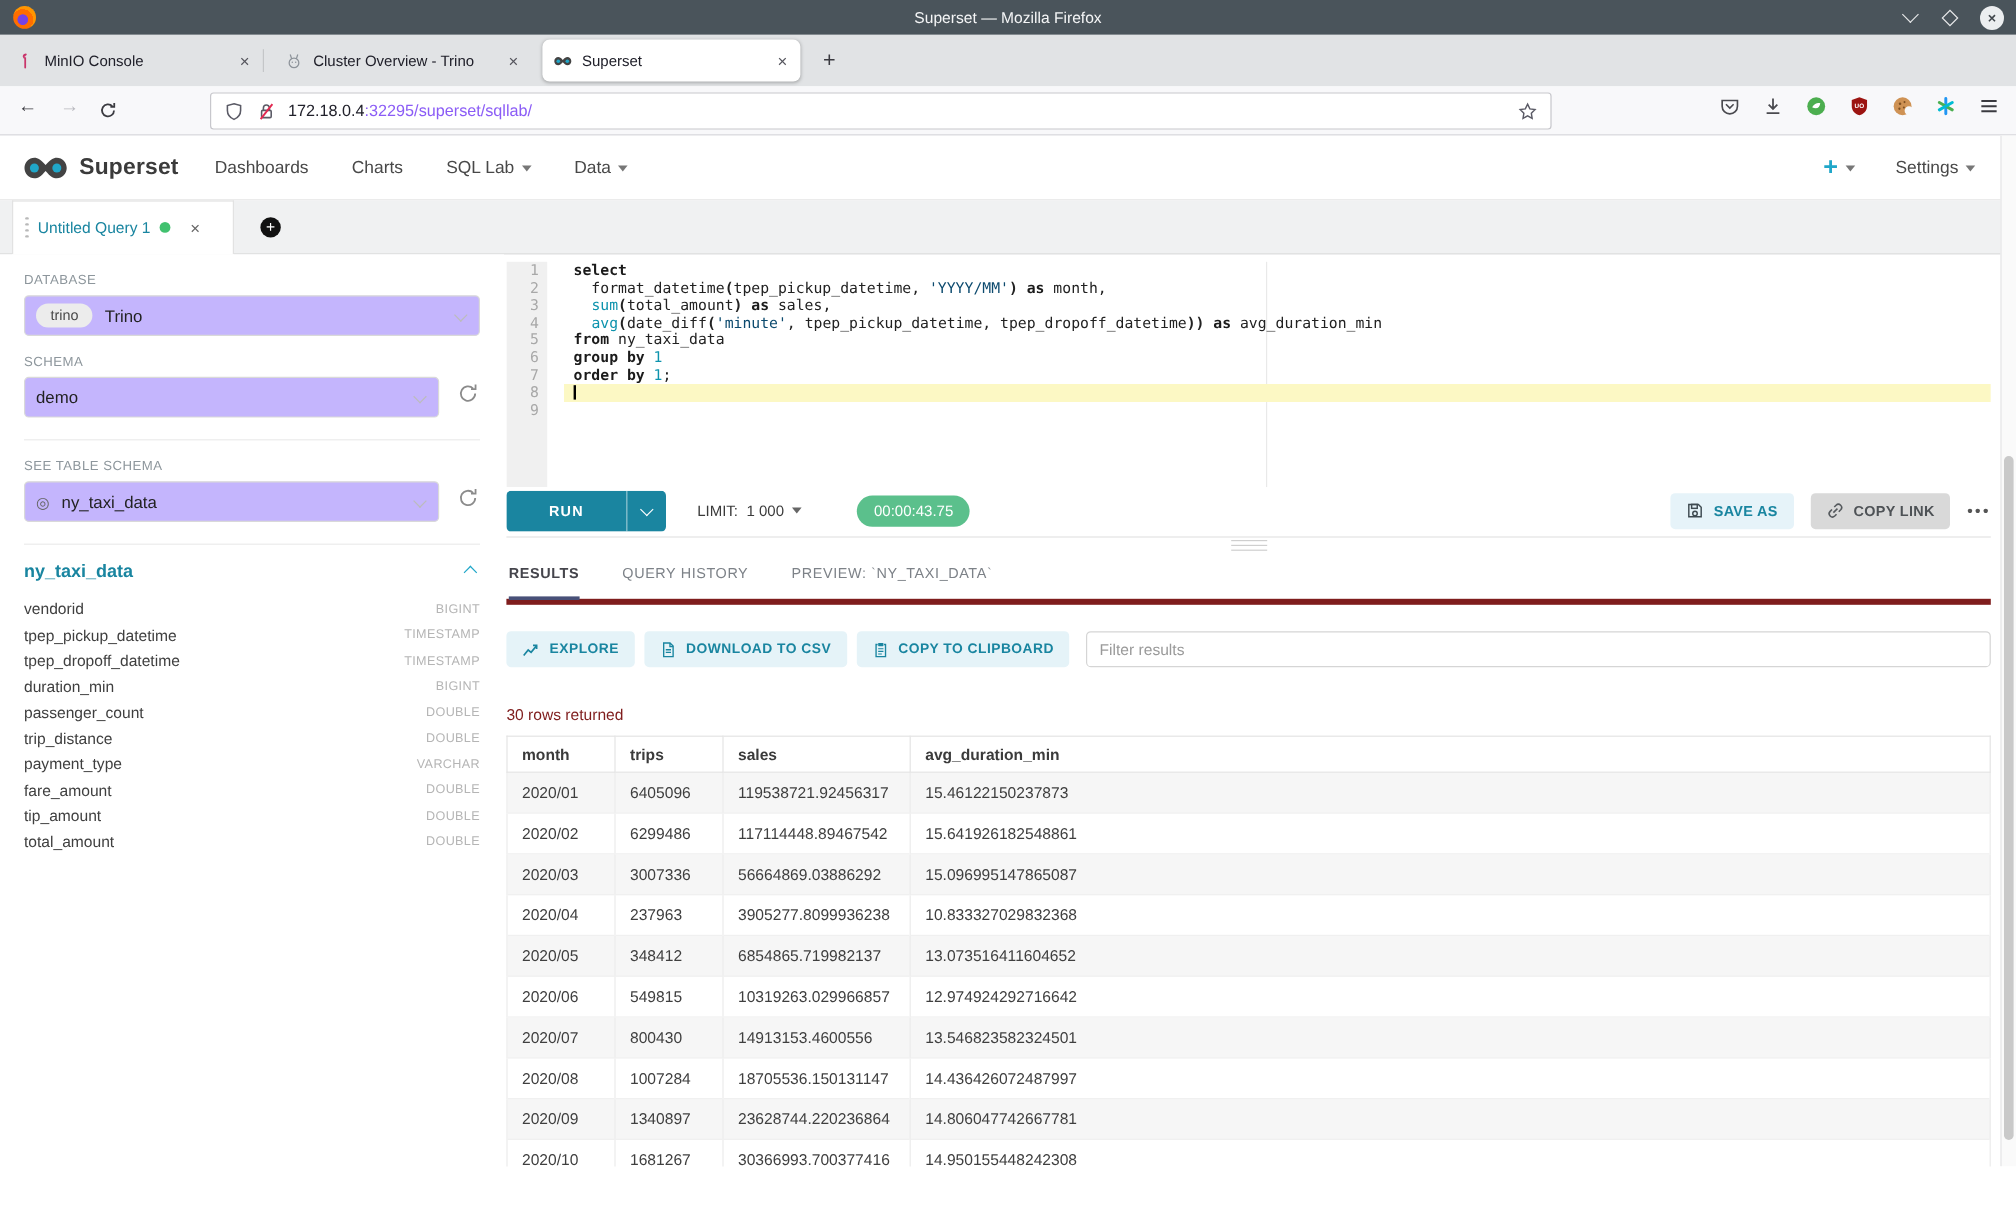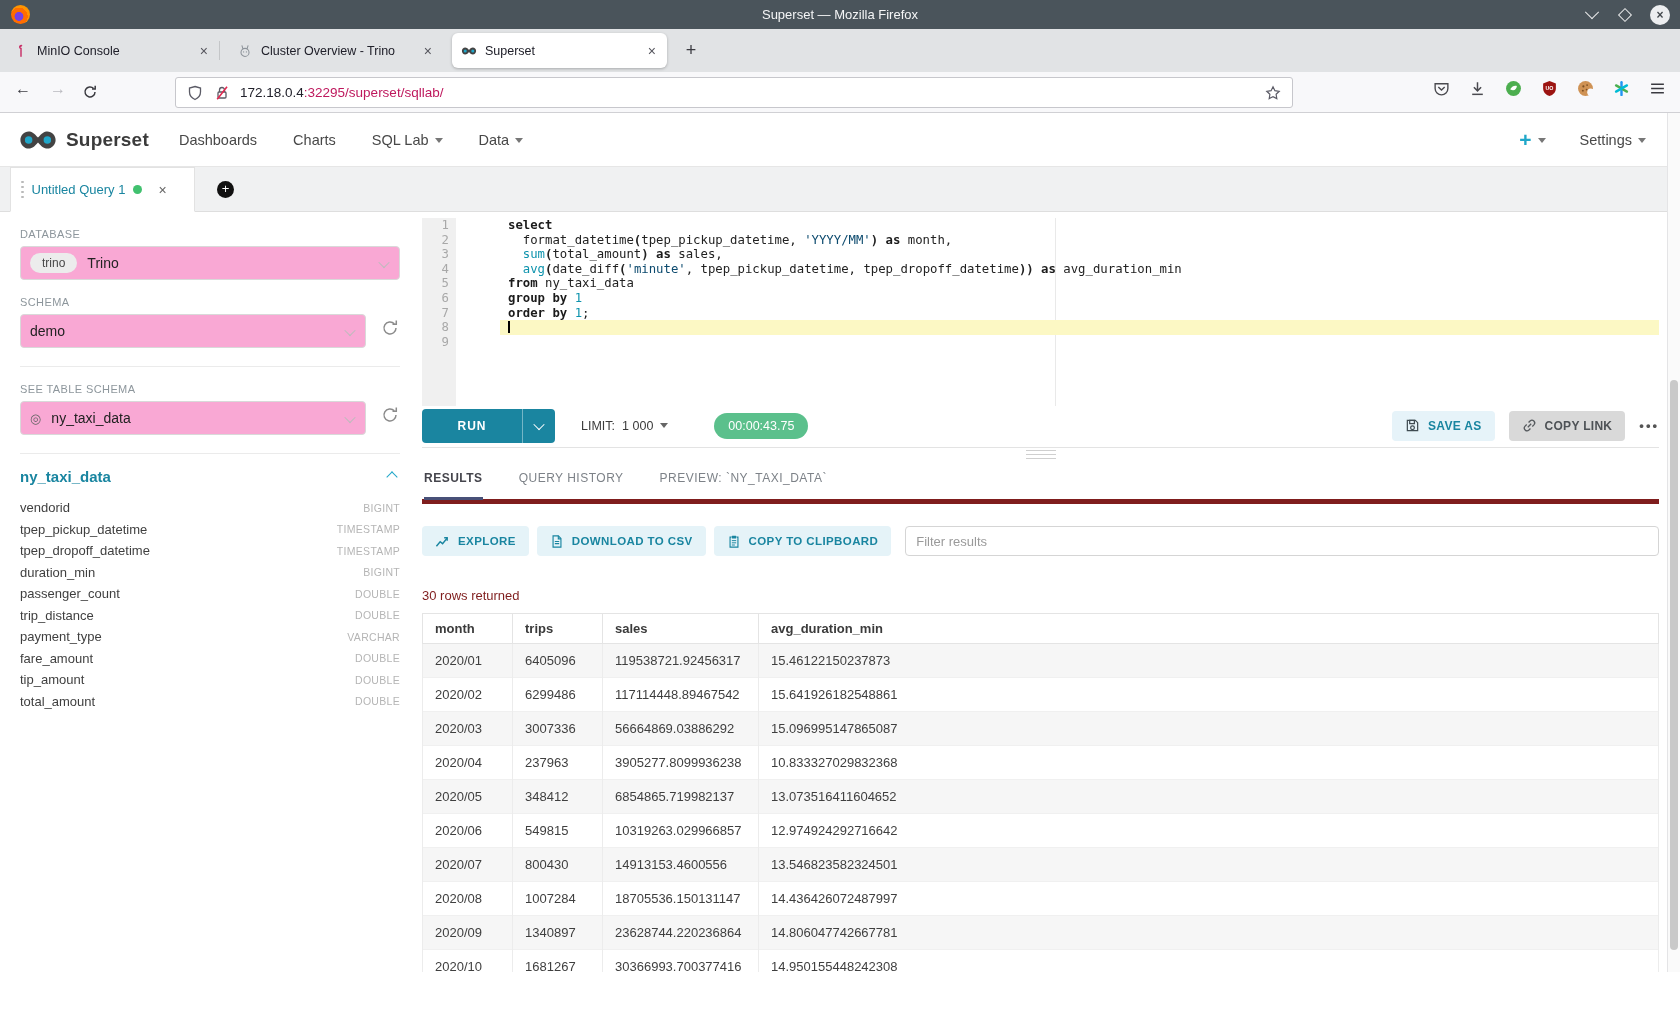--- a/index.html
+++ b/index.html
@@ -30,21 +30,21 @@
 
   
   #urlbar { position:absolute; left:0; top:72px; width:100%; height:41px; background:#f8f8fa; border-bottom:1px solid #d0d0d4; }
   .nav-arrow { position:absolute; top:8px; font-size:16px; width:26px; text-align:center; color:#3a3a40; }
   #btn-back { left:10px; }
   #btn-forward { left:45px; color:#b9b9bf; }
   #btn-reload { left:82px; top:12px; position:absolute; }
   #url-field { position:absolute; left:175px; top:5px; width:1118px; height:31px; background:#fff; border:1px solid #c7c7cc; border-radius:3px; display:flex; align-items:center; gap:9px; padding:0 10px; }
   #url-text { flex:1; font-size:13.5px; }
   #url-host { color:#21212b; }
-  #url-rest { color:#be185d; }
+  #url-rest { color:#8b5cf6; }
   #toolbar-icons { position:absolute; right:14px; top:7px; display:flex; align-items:center; gap:18px; }
   .tb-icon { width:18px; height:18px; display:flex; align-items:center; justify-content:center; }
 
   
   #ss-navbar { position:absolute; left:0; top:113px; width:100%; height:54px; background:#fff; border-bottom:1px solid #e6e6e6; display:flex; align-items:center; padding:0 18px; }
   #ss-brand { display:flex; align-items:center; gap:8px; margin-right:30px; }
   #ss-brand-name { font-size:19px; font-weight:bold; color:#3b3b3b; letter-spacing:.2px; }
   .nav-item { font-size:14.5px; color:#484848; margin-right:36px; display:flex; align-items:center; gap:6px; }
   .caret-down { width:0; height:0; border-left:4px solid transparent; border-right:4px solid transparent; border-top:5px solid #777; margin-top:2px; }
   #nav-right { margin-left:auto; display:flex; align-items:center; gap:34px; padding-right:16px; }
@@ -59,21 +59,21 @@
   #drag-dots i { width:2.5px; height:2.5px; border-radius:50%; background:#b9b9b9; }
   #query-tab-label { font-size:13px; color:#1985a0; white-space:nowrap; }
   #query-status-dot { width:9px; height:9px; border-radius:50%; background:#41c16f; }
   #query-tab-close { margin-left:8px; color:#666; font-size:14px; }
   #add-tab-btn { align-self:center; margin-left:22px; width:17px; height:17px; border-radius:50%; background:#111; color:#fff; font-size:13px; line-height:16px; text-align:center; }
 
   
   #sidebar { position:absolute; left:0; top:212px; width:420px; bottom:0; padding:16px 20px 0 20px; background:#fff; }
   .side-label { font-size:11px; color:#8d969c; letter-spacing:.4px; margin-top:16px; }
   .side-label:first-child { margin-top:0; }
-  .ss-select { margin-top:6px; height:34px; border:1px solid #d9d9d9; border-radius:4px; background:#f9a8d4; display:flex; align-items:center; gap:10px; padding:0 28px 0 9px; position:relative; }
+  .ss-select { margin-top:6px; height:34px; border:1px solid #d9d9d9; border-radius:4px; background:#c4b5fd; display:flex; align-items:center; gap:10px; padding:0 28px 0 9px; position:relative; }
   .sel-chevron { position:absolute; right:11px; top:13px; width:8px; height:8px; border-right:1.4px solid #bcbcbc; border-bottom:1.4px solid #bcbcbc; transform:rotate(45deg) translate(-1px,-1px); }
   #db-badge { background:#ececec; border-radius:11px; padding:3px 12px; font-size:12px; color:#484848; }
   .sel-value { font-size:14px; color:#222; }
   .select-row { display:flex; align-items:center; }
   .select-row .ss-select { flex:1; }
   .refresh-btn { margin-left:14px; width:20px; height:20px; }
   .side-divider { border:none; border-top:1px solid #ebebeb; margin:18px 0 0 0; }
   #table-title-row { margin-top:14px; display:flex; align-items:center; justify-content:space-between; }
   #table-title { font-size:15px; font-weight:bold; color:#1985a0; }
   .chev-up-teal { width:8px; height:8px; border-left:1.6px solid #20a7c9; border-top:1.6px solid #20a7c9; transform:rotate(45deg); margin-right:4px; }
@@ -81,21 +81,21 @@
   .col-row { height:21.5px; display:flex; align-items:center; justify-content:space-between; }
   .col-name { font-size:13px; color:#3f3f3f; }
   .col-type { font-size:10.5px; color:#b5b5b5; letter-spacing:.3px; }
 
   
   #editorpane { position:absolute; left:420px; top:212px; right:0; bottom:0; padding:0 21px 0 2px; }
   #ace { position:relative; margin-top:6px; height:188px; background:#fff; overflow:hidden;
          font-family:"DejaVu Sans Mono", monospace; font-size:12.3px; line-height:14.6px; }
   #ace-gutter { position:absolute; left:0; top:0; bottom:0; width:34px; background:#f0f0f0; color:#a8a8a8; text-align:right; padding-right:7px; }
   #print-margin { position:absolute; left:633px; top:0; bottom:0; width:1px; background:#e9e9e9; }
-  #ace-code { position:absolute; left:46px; right:0; top:0;padding-left:32px; }
+  #ace-code { position:absolute; left:16px; right:0; top:0;padding-left:32px; }
   .cl { white-space:pre; padding-left:8px; height:14.6px; }
   .cl.active-line { background:#fcf8c4; }
   .tok-kw { color:#1b1b1b; font-weight:bold; }
   .tok-paren { color:#222; font-weight:bold; }
   .tok-fn { color:#0d93ad; }
   .tok-num { color:#0d93ad; }
   .tok-str { color:#0c4a6e; }
   .tok-plain { color:#222; }
   .cursor { display:inline-block; width:2px; height:12px; background:#000; vertical-align:-2px; }
 

